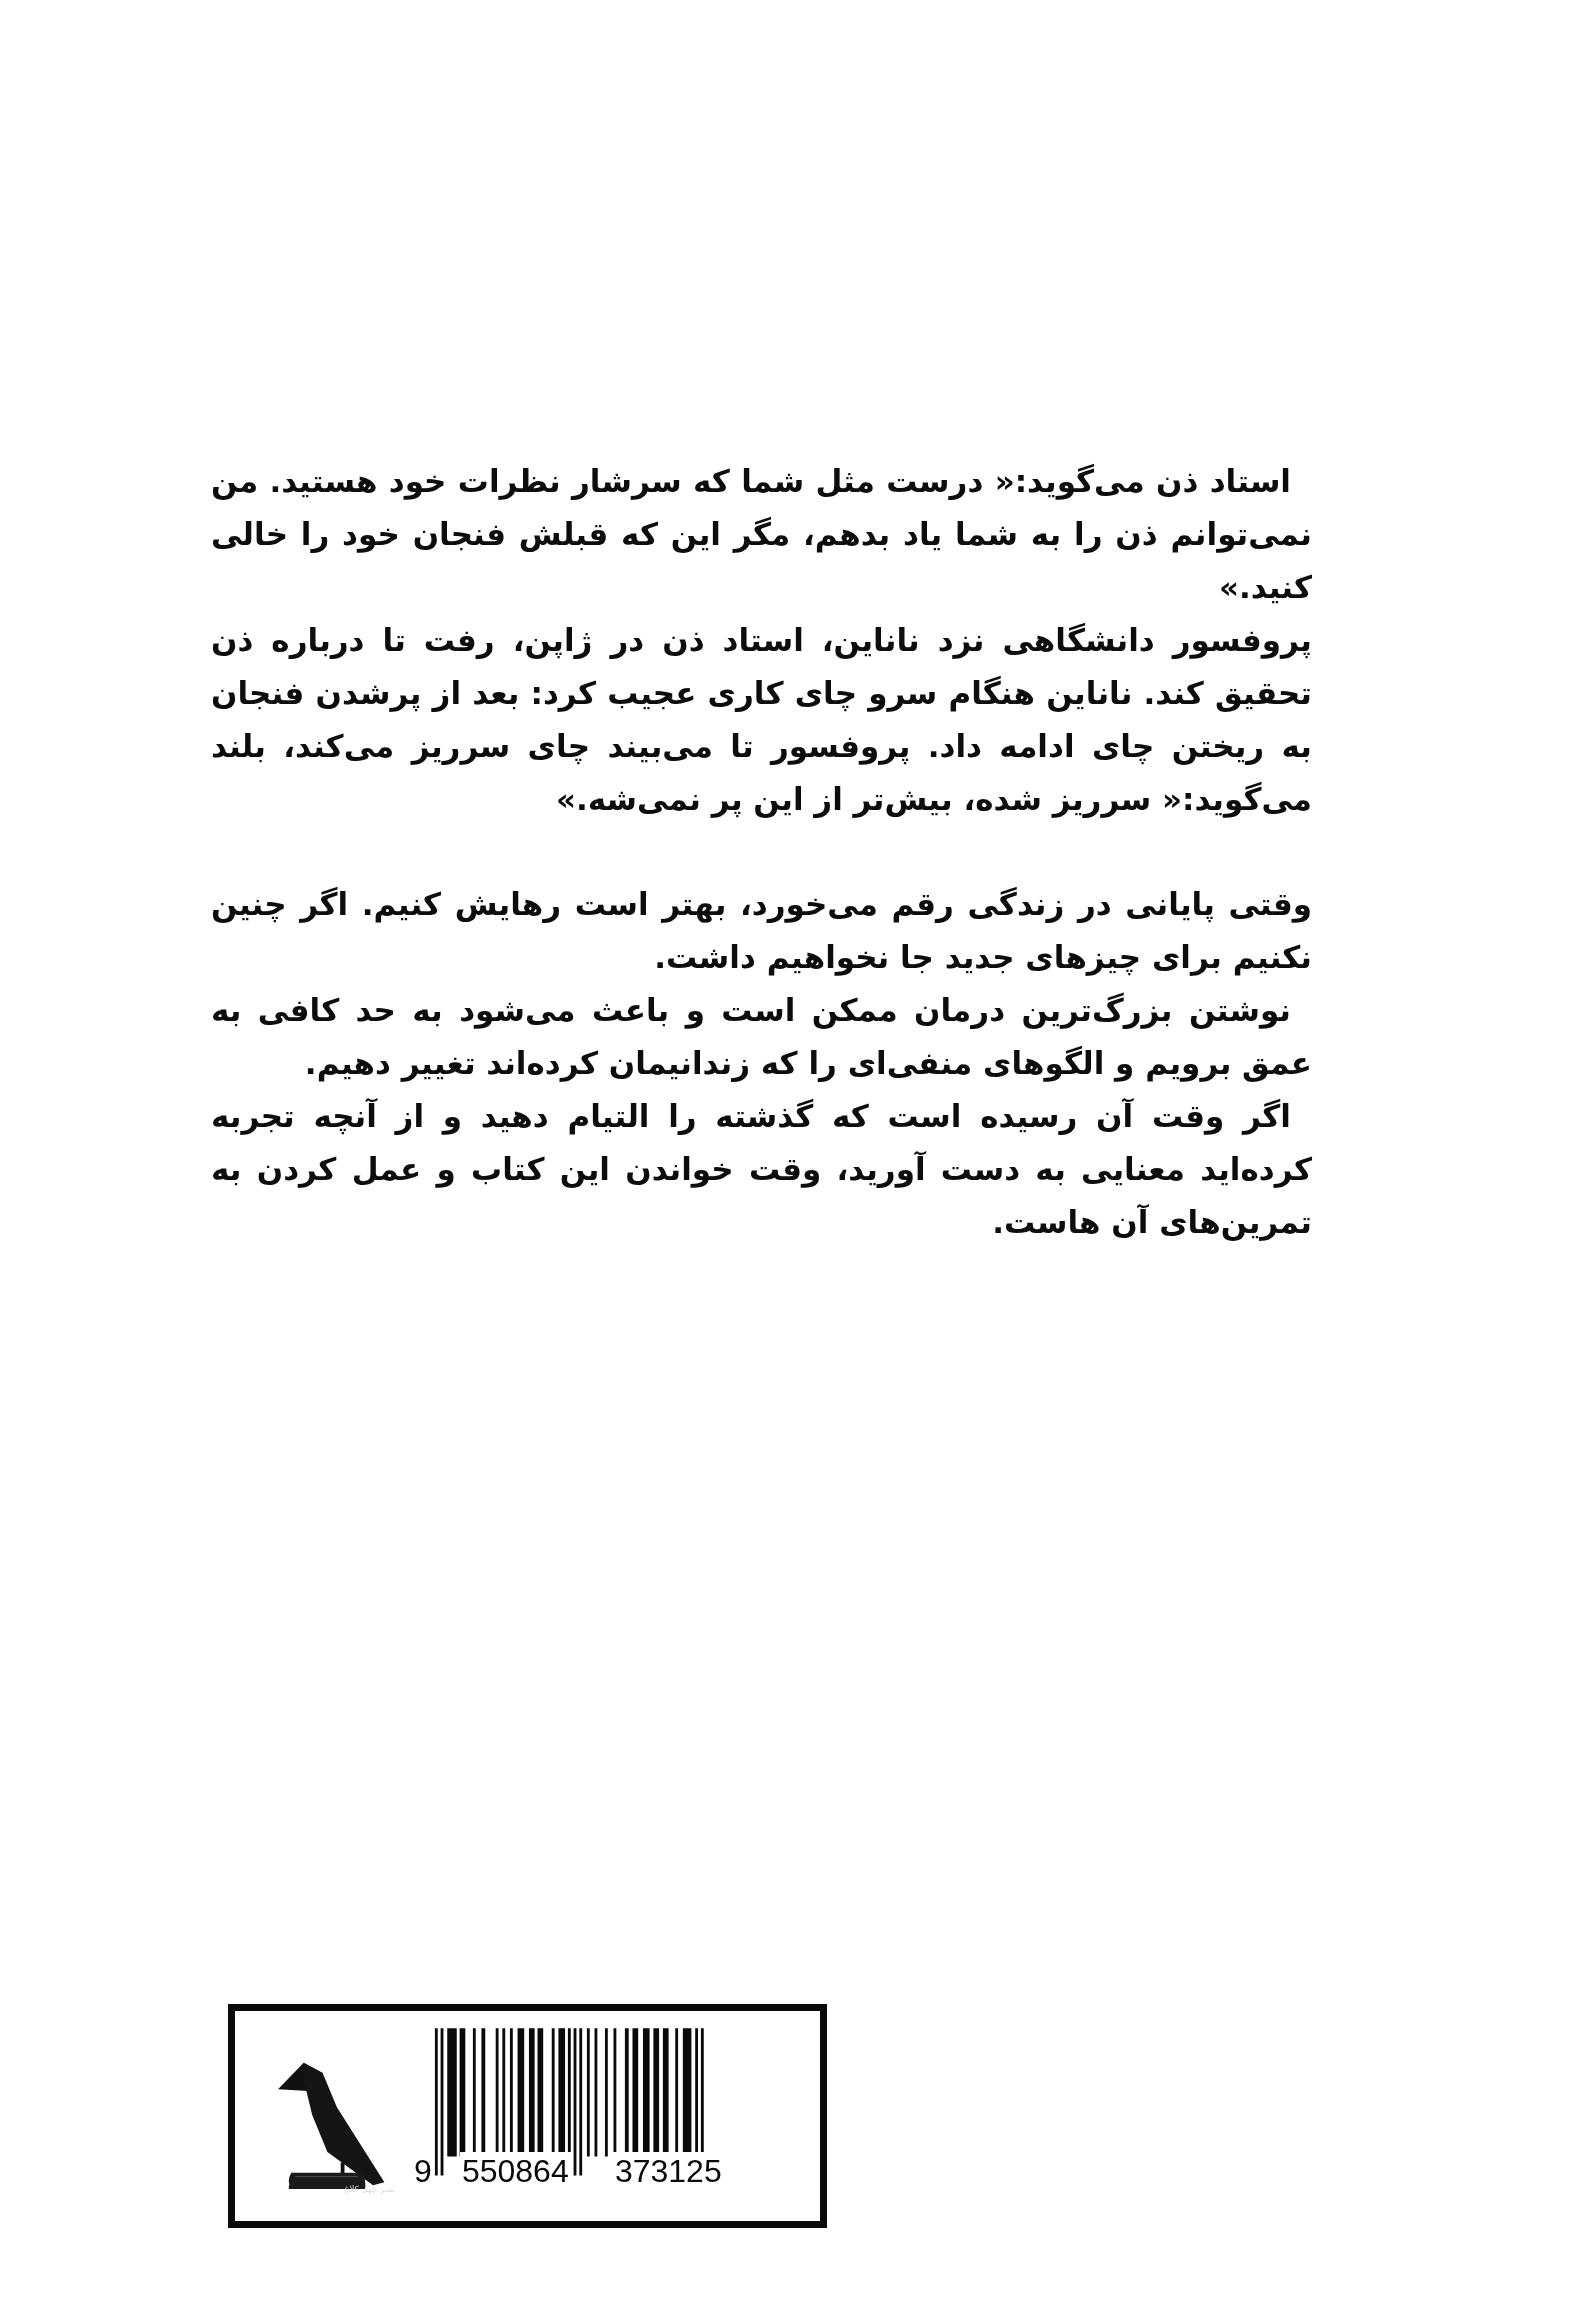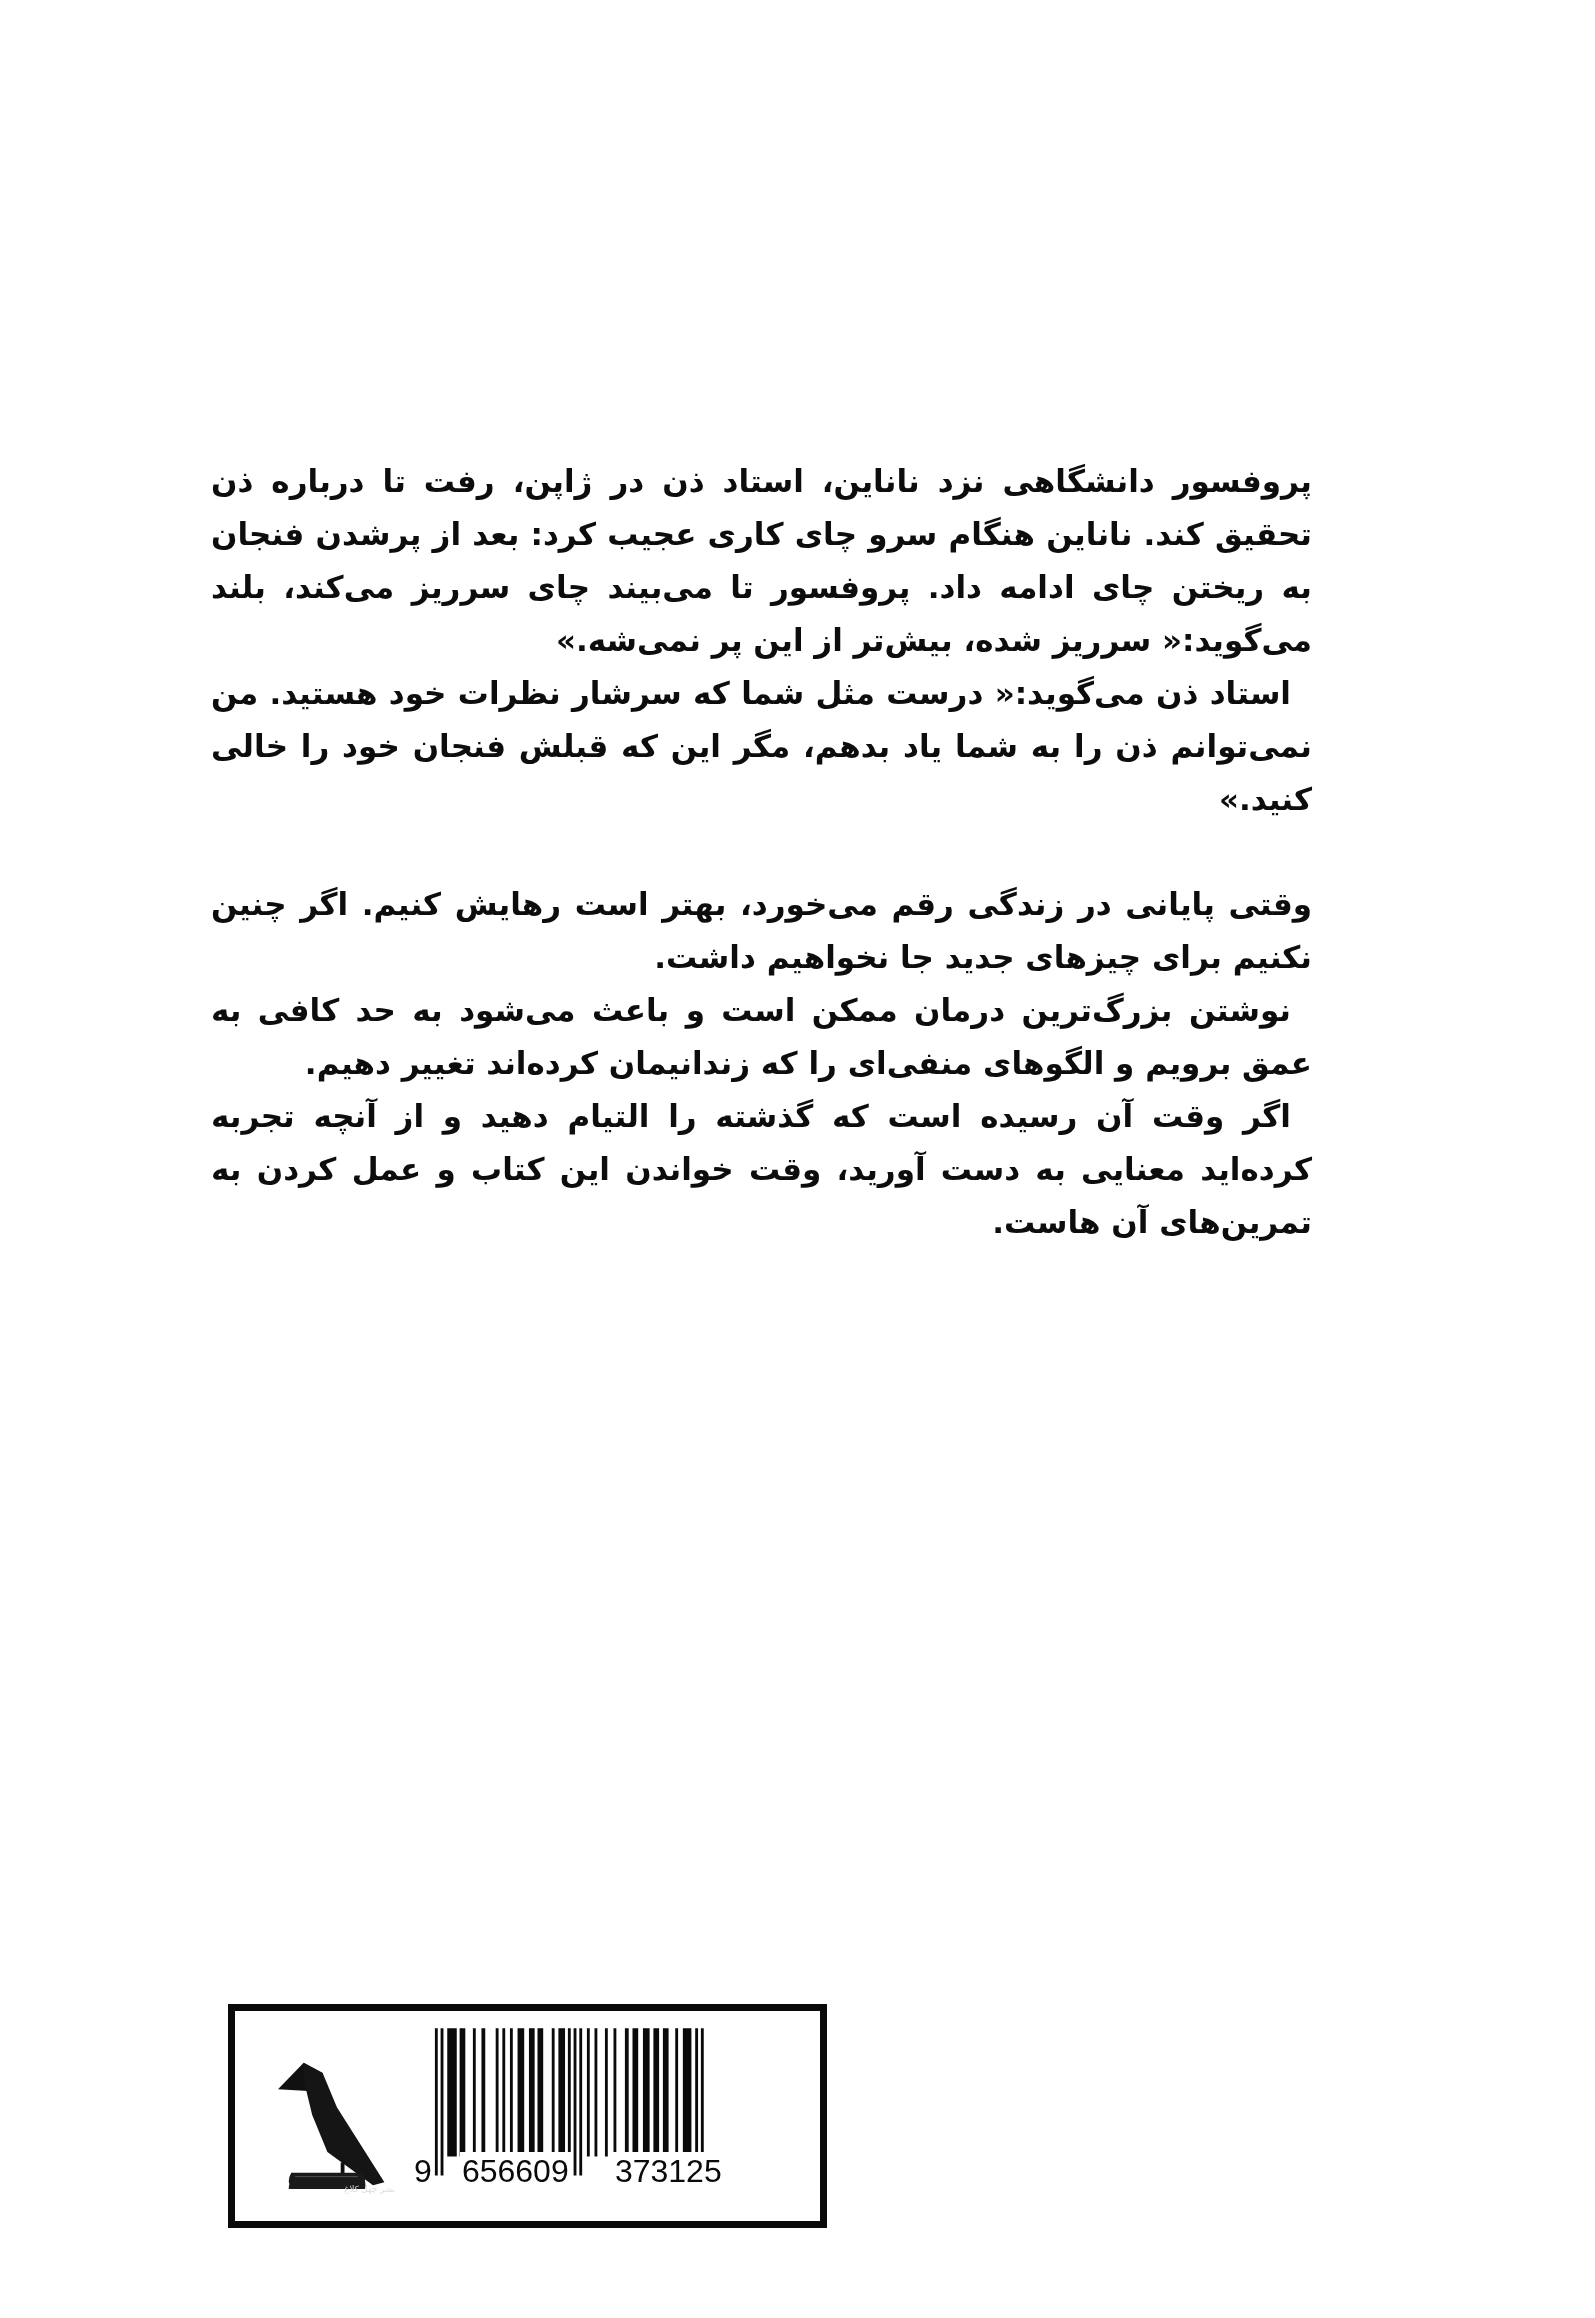--- a/index.html
+++ b/index.html
@@ -107,22 +107,22 @@
     .isbn-first { left: -1.9px; background: transparent; }
     .isbn-left  { left: 46px; }
     .isbn-right { left: 184px; margin-left: 15px; }
   </style>
 </head>
 <body>
 
 <div class="page">
 
   <div class="text-block">
+    <p class="para indent">استاد ذن می‌گوید:« درست مثل شما که سرشار نظرات خود هستید. من نمی‌توانم ذن را به شما یاد بدهم، مگر این که قبلش فنجان خود را خالی کنید.»</p>
     <p class="para">پروفسور دانشگاهی نزد ناناین، استاد ذن در ژاپن، رفت تا درباره ذن تحقیق کند. ناناین هنگام سرو چای کاری عجیب کرد: بعد از پرشدن فنجان به ریختن چای ادامه داد. پروفسور تا می‌بیند چای سرریز می‌کند، بلند می‌گوید:« سرریز شده، بیش‌تر از این پر نمی‌شه.»</p>
-    <p class="para indent">استاد ذن می‌گوید:« درست مثل شما که سرشار نظرات خود هستید. من نمی‌توانم ذن را به شما یاد بدهم، مگر این که قبلش فنجان خود را خالی کنید.»</p>
     <div class="para-gap"></div>
     <p class="para">وقتی پایانی در زندگی رقم می‌خورد، بهتر است رهایش کنیم. اگر چنین نکنیم برای چیزهای جدید جا نخواهیم داشت.</p>
     <p class="para indent">نوشتن بزرگ‌ترین درمان ممکن است و باعث می‌شود به حد کافی به عمق برویم و الگوهای منفی‌ای را که زندانیمان کرده‌اند تغییر دهیم.</p>
     <p class="para indent">اگر وقت آن رسیده است که گذشته را التیام دهید و از آنچه تجربه کرده‌اید معنایی به دست آورید، وقت خواندن این کتاب و عمل کردن به تمرین‌های آن هاست.</p>
   </div>
 
   <div class="barcode-box">
 
     <div class="logo">
       <svg width="114" height="152" viewBox="0 0 120 160">
@@ -174,20 +174,20 @@
           <rect x="252" y="0" width="6" height="135"></rect>
           <rect x="262" y="0" width="6" height="135"></rect>
           <rect x="275" y="0" width="3" height="135"></rect>
           <rect x="283" y="0" width="9" height="135"></rect>
 
           <rect x="296" y="0" width="3" height="155"></rect>
           <rect x="302" y="0" width="3" height="155"></rect>
         </g>
       </svg>
       <span class="isbn-digits isbn-first">9</span>
-      <span class="isbn-digits isbn-left">656609</span>
+      <span class="isbn-digits isbn-left">550864</span>
       <span class="isbn-digits isbn-right">373125</span>
     </div>
 
   </div>
 
 </div>
 
 
 </body></html>

